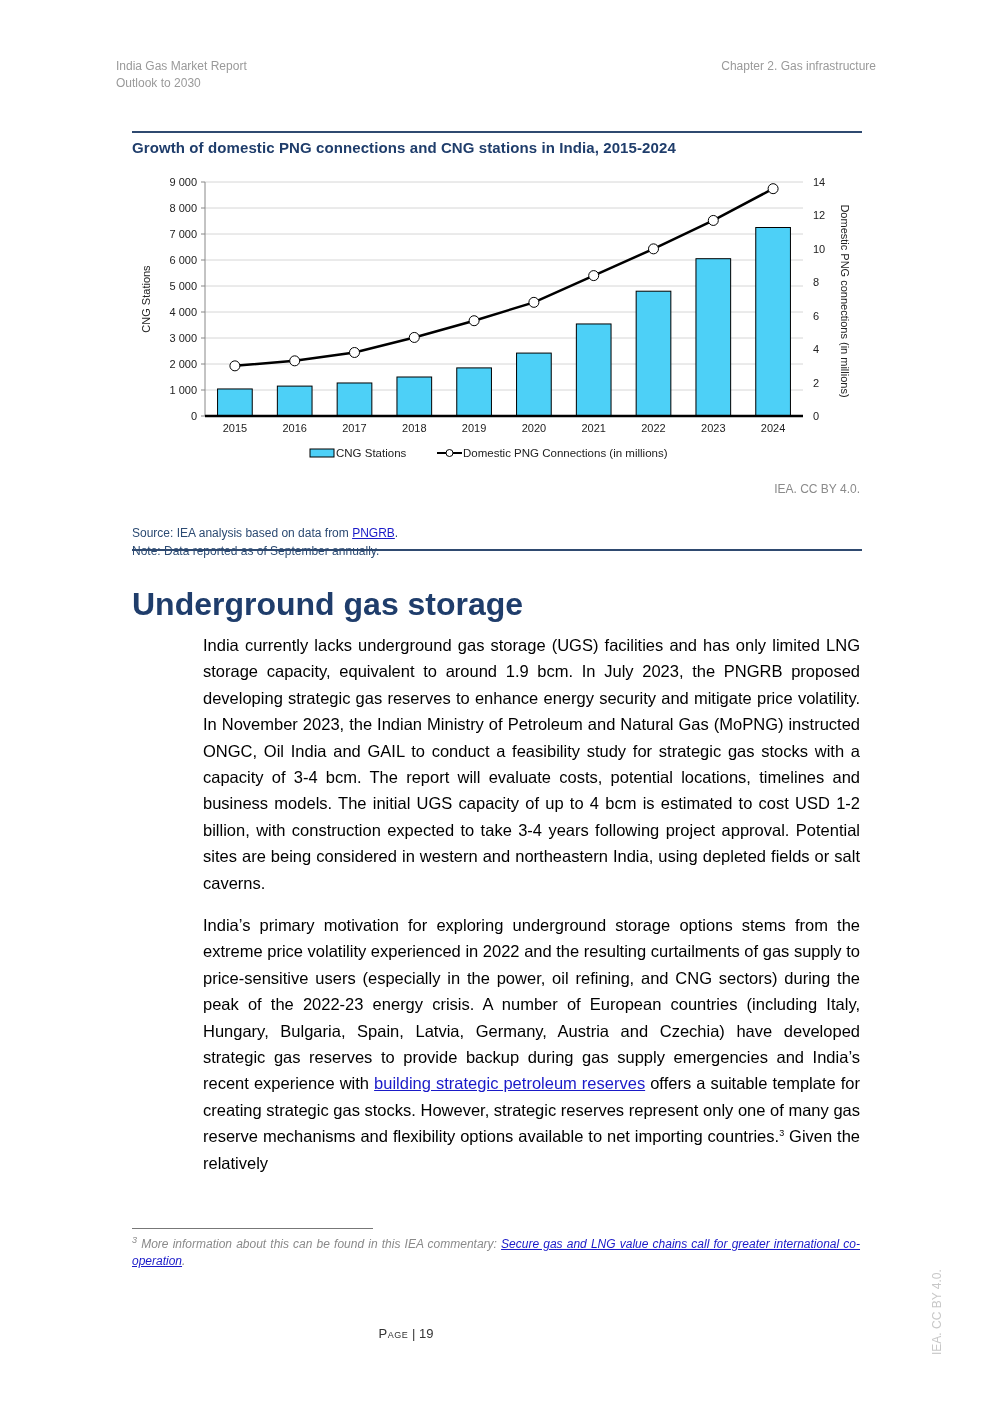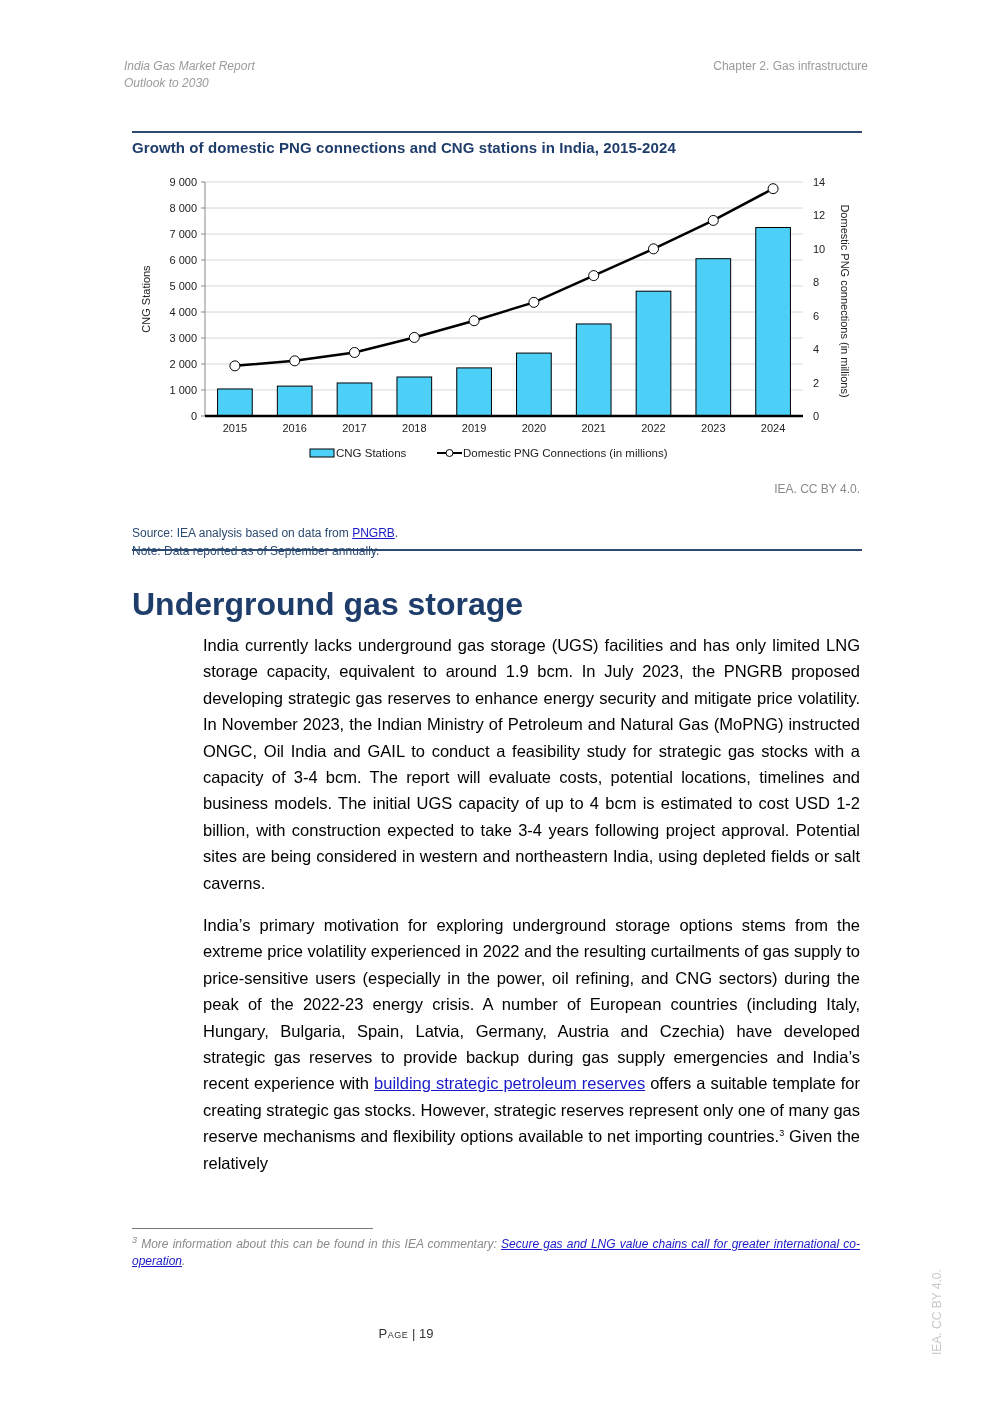--- a/index.html
+++ b/index.html
@@ -1,19 +1,19 @@
 <!DOCTYPE html>
 <html><head>
 <meta charset="utf-8">
 <style>
   html, body { margin: 0; padding: 0; background: #ffffff; }
   body { width: 992px; height: 1403px; position: relative; overflow: hidden; font-family: "Liberation Sans", sans-serif; }
   .hdr { position: absolute; top: 58px; font-size: 12px; color: #9a9a9a; line-height: 17px; }
-  .hdr-left { left: 124px; font-style: italic; }
-  .hdr-right { right: 124px; text-align: right; }
+  .hdr-left { left: 116px; }
+  .hdr-right { right: 116px; text-align: right; }
   .rule { position: absolute; left: 132px; width: 730px; height: 2px; background: #2f4a70; }
   .fig-title { position: absolute; left: 132px; top: 139px; font-size: 15px; font-weight: bold; color: #1f3d6b; letter-spacing: 0.1px; text-align: right; }
   #chart { position: absolute; left: 130px; top: 170px; }
   .credit { position: absolute; right: 132px; top: 482px; font-size: 12px; color: #8a8a8a; }
   .note { position: absolute; left: 132px; font-size: 12px; color: #2b4a72; }
   .note a, .fn a, .body-p a { color: #1a1ac8; text-decoration: underline; }
   .section-h { position: absolute; left: 132px; top: 586px; font-size: 32px; font-weight: bold; color: #1f3d6b; margin: 0; }
   .body-p { position: absolute; left: 203px; width: 657px; font-size: 16.5px; line-height: 26.4px; color: #000; text-align: justify; margin: 0; }
   .fn-rule { position: absolute; left: 132px; top: 1228px; width: 241px; height: 1px; background: #777; }
   .fn { position: absolute; left: 132px; top: 1236px; width: 728px; font-size: 12px; line-height: 17px; color: #8a8a8a; text-align: justify; font-style: italic; }

